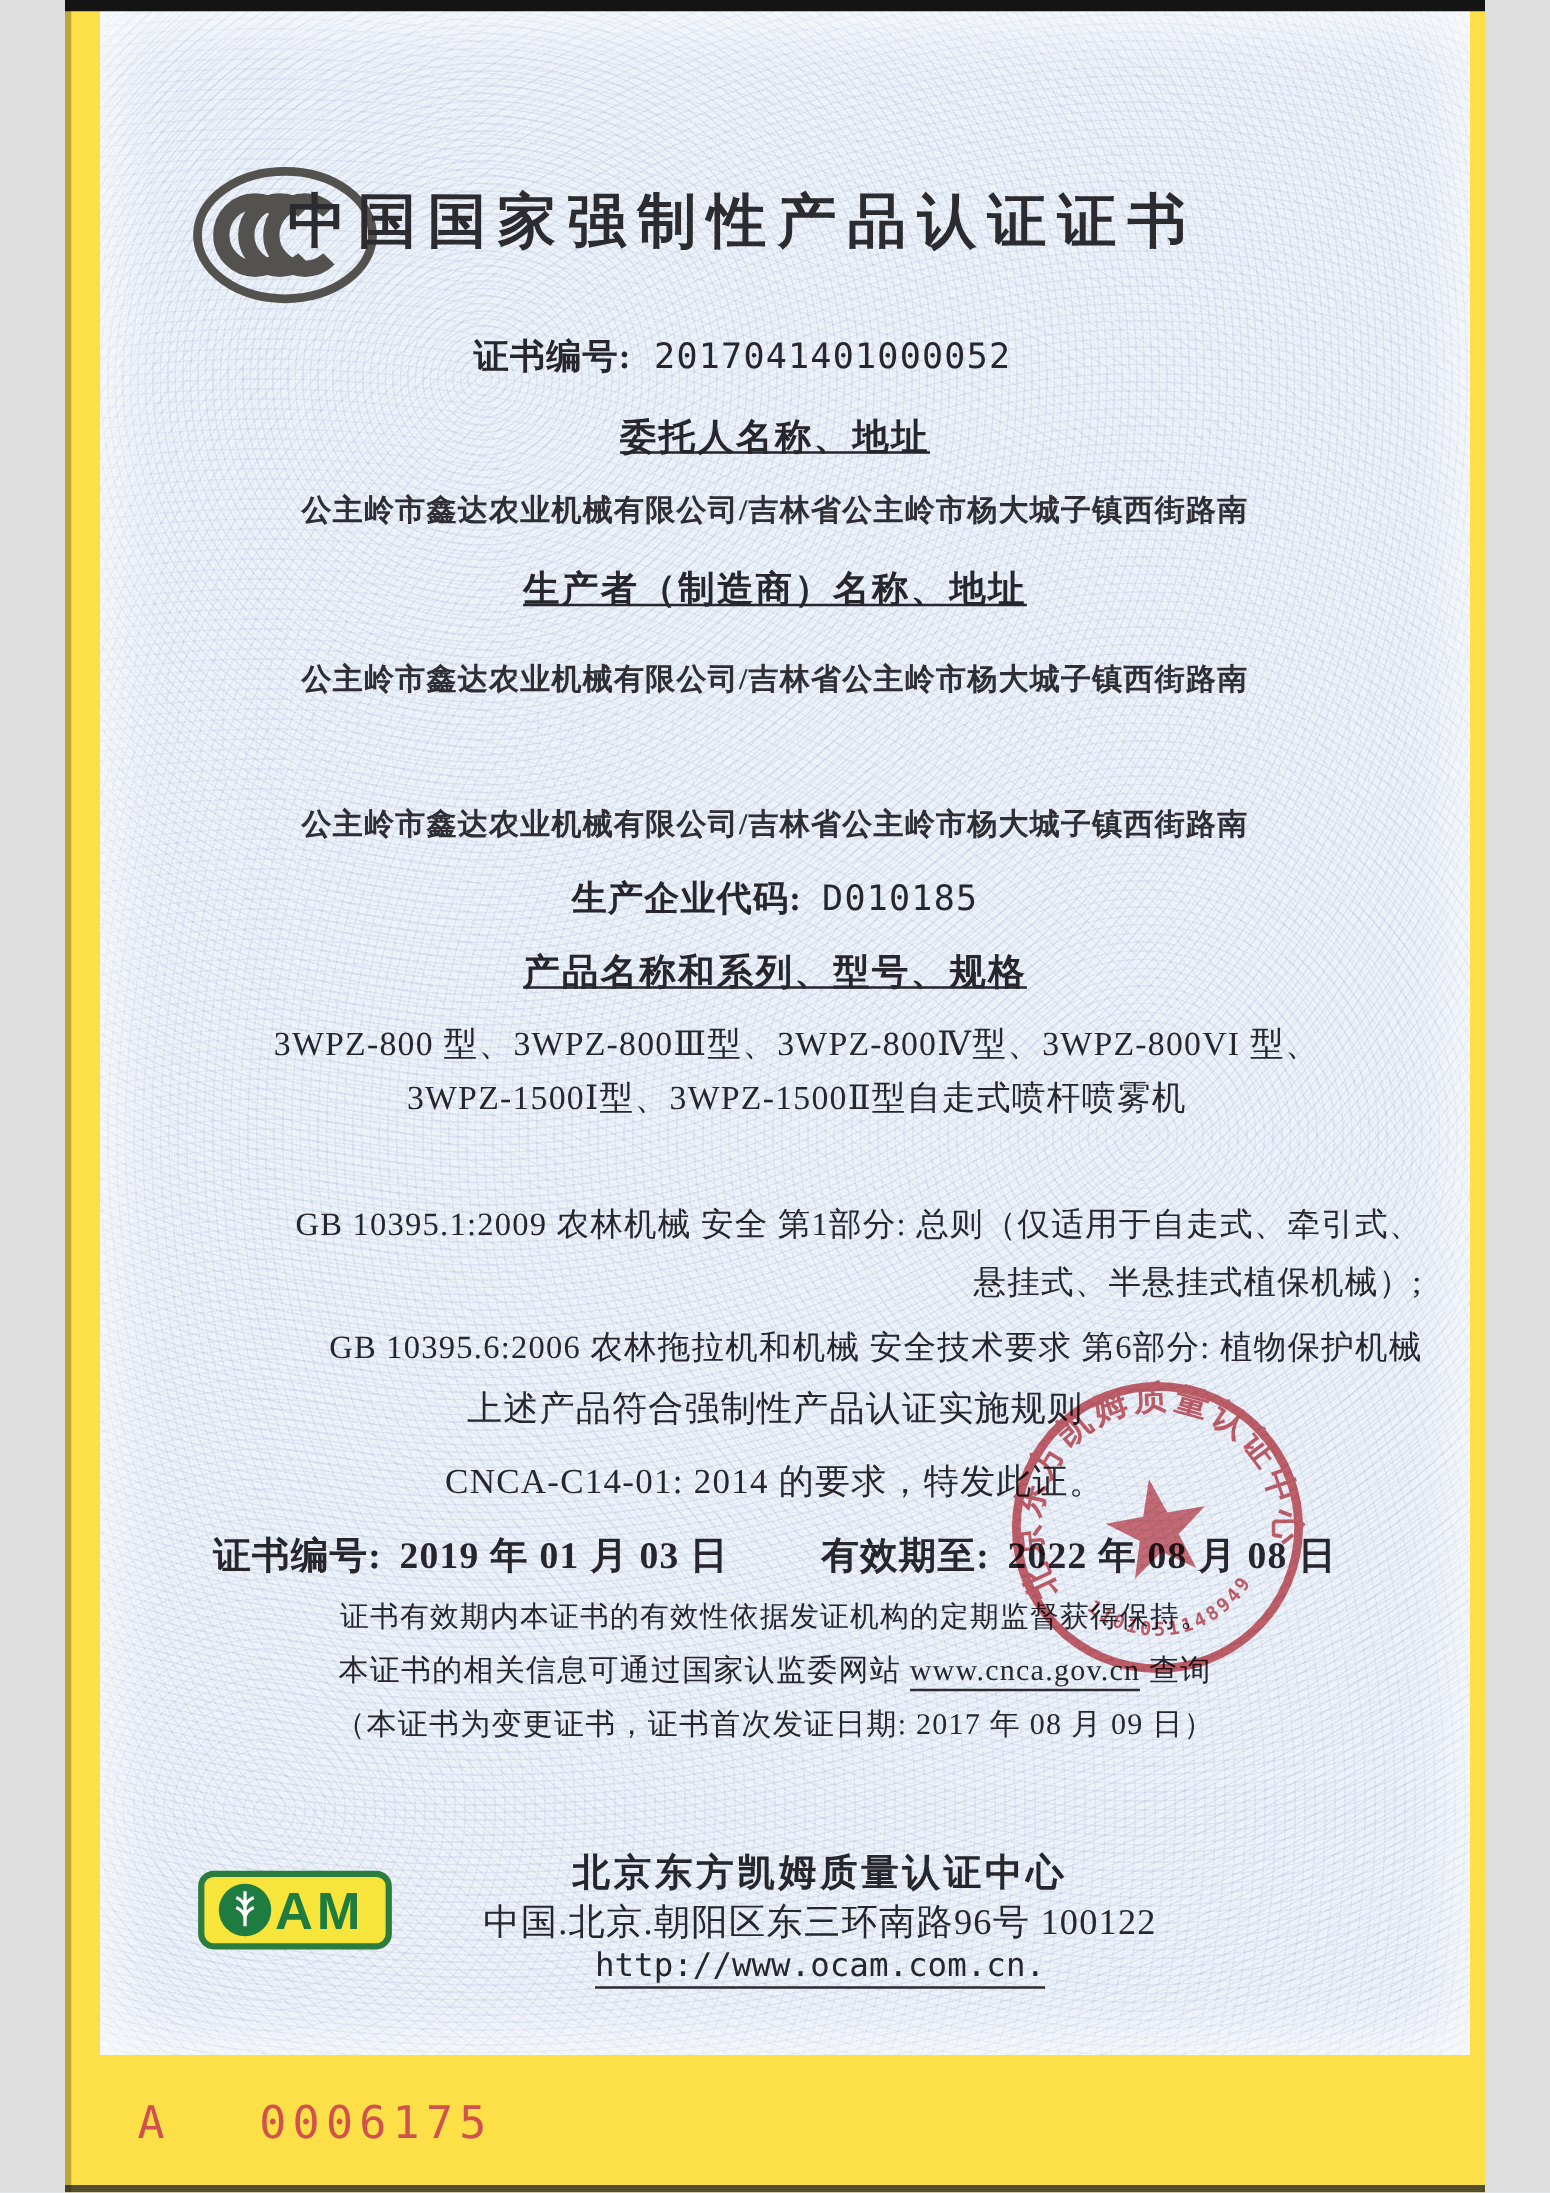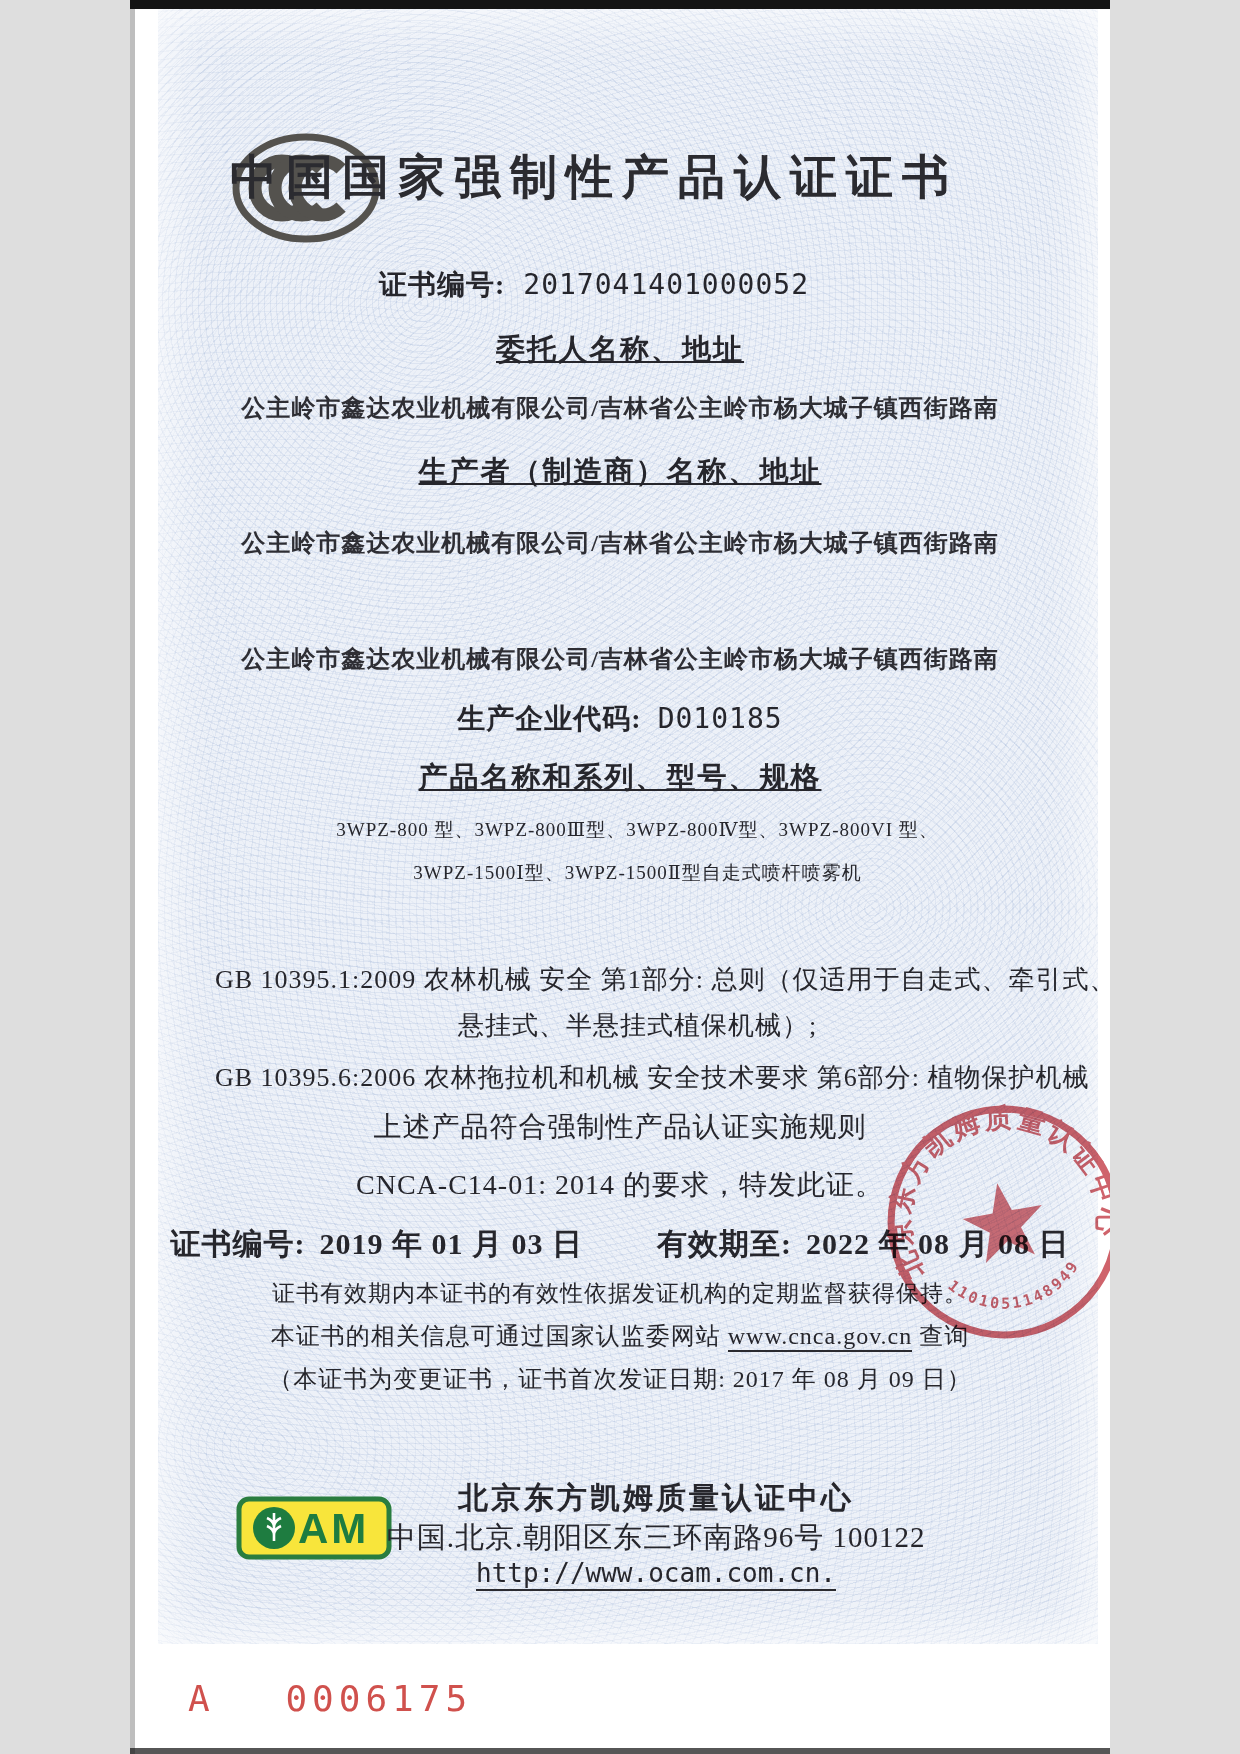--- a/index.html
+++ b/index.html
@@ -1,43 +1,43 @@
 <!DOCTYPE html>
 <html><head>
 <meta charset="utf-8">
 <style>
   html,body{margin:0;padding:0;background:#dedede;}
   .page{
-    position:relative;width:980px;height:1754px;margin:0 auto;
-    background:#ffffff;overflow:hidden;
+    position:relative;width:1136px;height:1754px;margin:0 auto;
+    background:#fde047;overflow:hidden;
     font-family:"Liberation Serif","DejaVu Serif",serif;
     color:#26262c;
   }
   
   .edge-top{position:absolute;left:0;top:0;width:100%;height:9px;background:#141414;}
   .edge-bottom{position:absolute;left:0;bottom:0;width:100%;height:6px;background:rgba(30,30,30,.75);}
   .edge-left{position:absolute;left:0;top:0;width:5px;height:100%;background:rgba(20,20,20,.28);}
   
   .paper{
     position:absolute;left:28px;top:9px;right:12px;height:1635px;
     background-color:#edf1f8;
     background-image:
       repeating-radial-gradient(circle at 28% 18%, rgba(90,125,185,.11) 0 1.2px, transparent 1.2px 6px),
       repeating-radial-gradient(circle at 76% 55%, rgba(90,125,185,.09) 0 1.2px, transparent 1.2px 7px),
       repeating-radial-gradient(circle at 12% 88%, rgba(90,125,185,.08) 0 1.2px, transparent 1.2px 8px),
       repeating-radial-gradient(circle at 55% 35%, rgba(120,150,200,.06) 0 1px, transparent 1px 9px);
     box-shadow:inset 0 0 60px rgba(255,255,255,.9);
   }
   .row{position:absolute;left:0;width:100%;text-align:center;white-space:nowrap;}
-  .row-left{position:absolute;left:85px;right:50px;text-align:center;white-space:nowrap;}
+  .row-left{position:absolute;left:85px;right:50px;text-align:right;white-space:nowrap;}
   .title{font-size:47px;font-weight:bold;letter-spacing:9px;color:#2b2b30;}
   .h-sec{font-size:29px;font-weight:bold;letter-spacing:2px;text-decoration:underline;}
   .val{font-size:24px;font-weight:600;color:#2e2e34;letter-spacing:1px;}
   .plain{font-size:28px;letter-spacing:1px;}
-  .prod{font-size:19px;letter-spacing:1px;margin-left:35px;}
+  .prod{font-size:27px;letter-spacing:1px;margin-left:35px;}
   .gb{font-size:26px;letter-spacing:1px;}
   .dates{font-size:30px;font-weight:bold;letter-spacing:1px;}
   .note{font-size:23px;letter-spacing:1px;}
   .note2{font-size:24px;letter-spacing:1px;}
   .org1{font-size:30px;font-weight:600;letter-spacing:3px;}
   .org2{font-size:29px;letter-spacing:1px;}
   .org3{font-size:26px;font-family:"DejaVu Sans Mono","Liberation Mono",monospace;}
   .u{border-bottom:2px solid #2b2b30;padding-bottom:1px;}
   .gap-r{margin-left:70px;text-align:center;}
   .shift-l{transform:translateX(-26px);}

